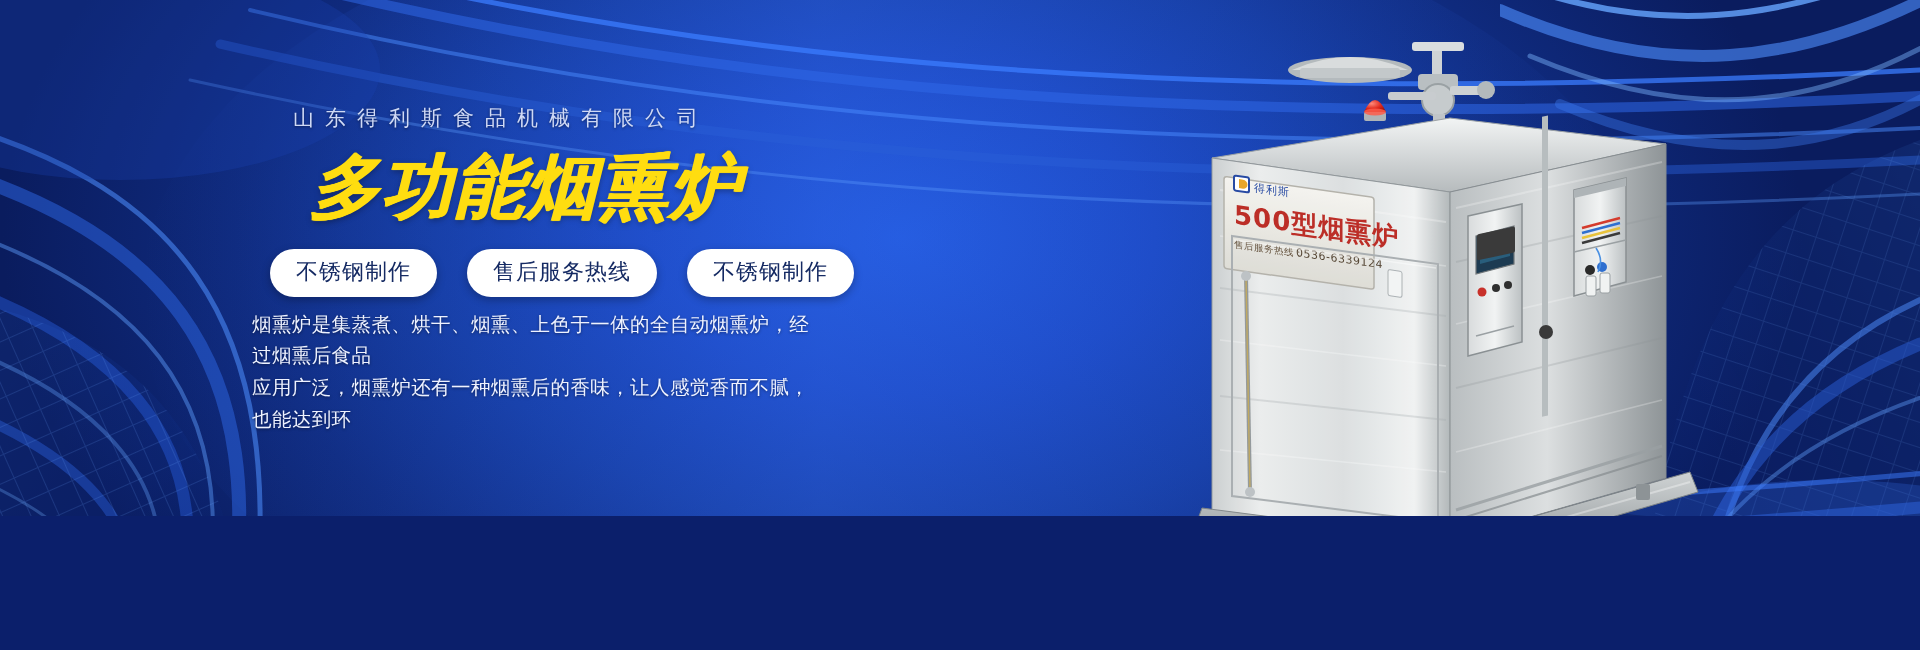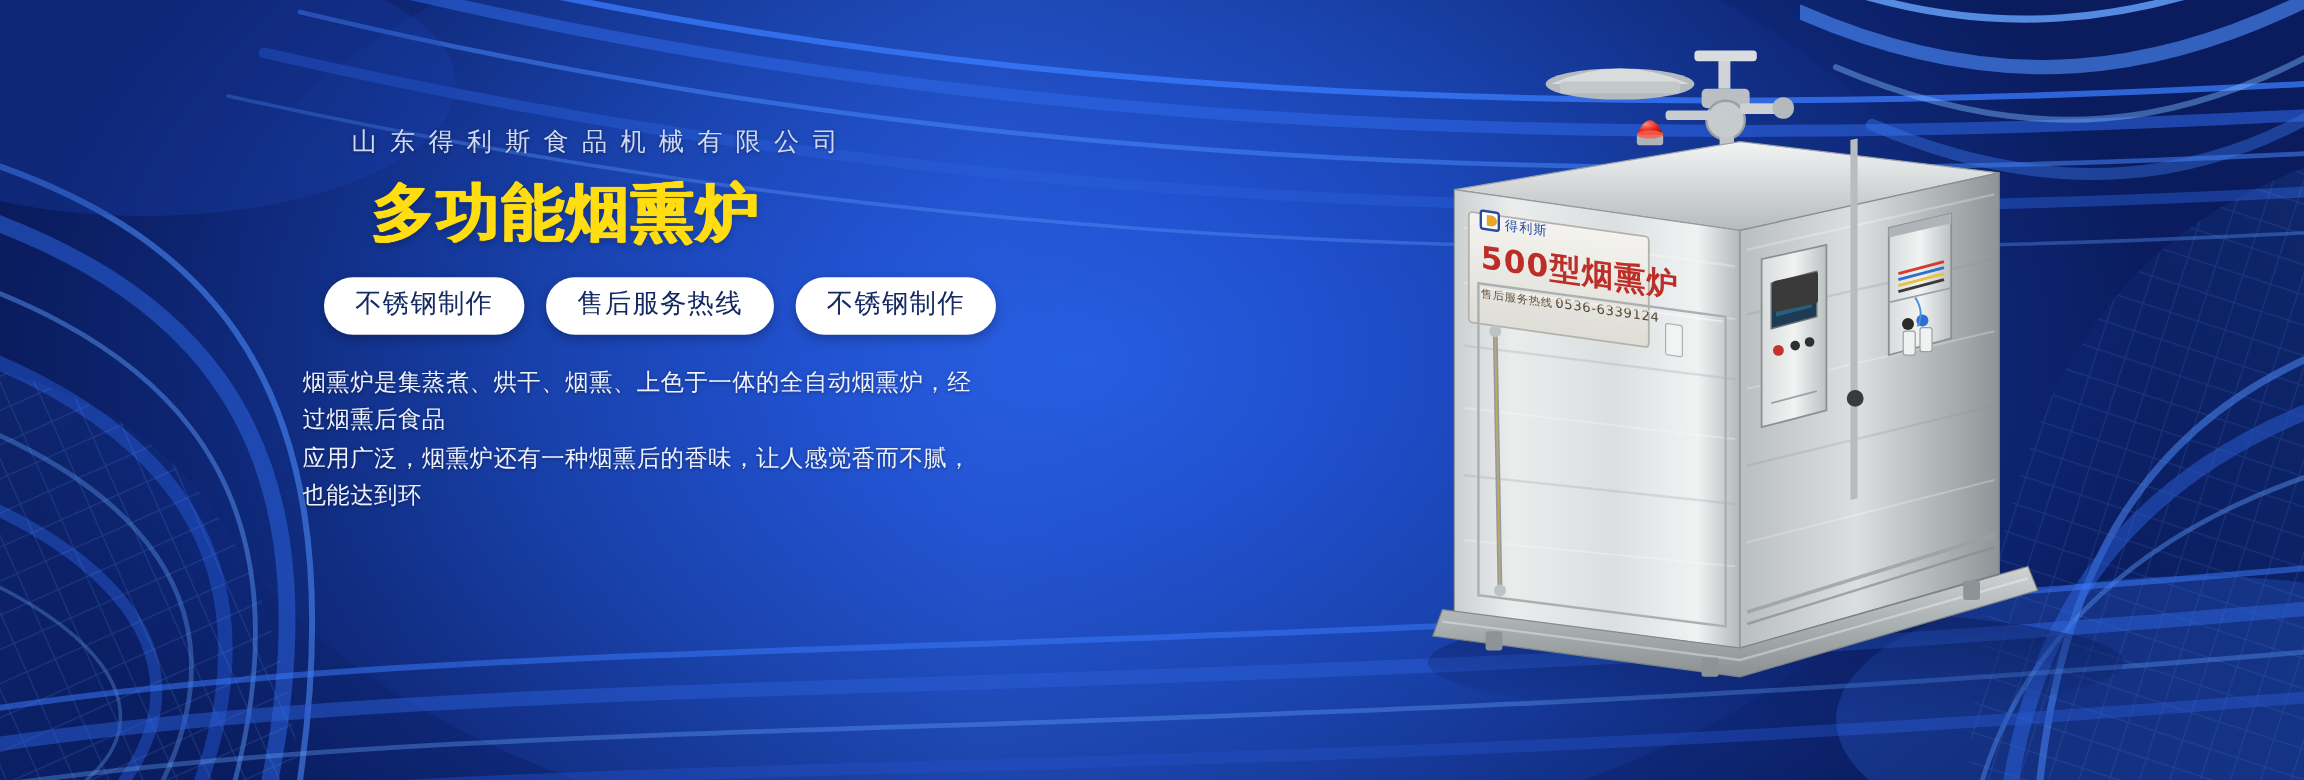--- a/index.html
+++ b/index.html
@@ -5,21 +5,21 @@
   * { box-sizing: border-box; margin: 0; padding: 0; }
   html, body {
     width: 1920px; height: 650px;
     overflow: hidden;
     background: #0b1f6b;
     font-family: "DejaVu Sans", "Liberation Sans", sans-serif;
   }
 
   #banner {
     position: relative;
-    width: 1920px; height: 650px;
+    width: 1920px; height: 516px;
     overflow: hidden;
     background:
       radial-gradient(ellipse 900px 560px at 47% 46%, #1f55d8 0%, #1a46c0 28%, #143a9f 52%, #0f2a7d 74%, #0a1c5e 100%),
       linear-gradient(135deg, #07164d 0%, #0e2a82 40%, #0b2170 75%, #061243 100%);
   }
 
   
   .deco { position: absolute; inset: 0; pointer-events: none; }
   .deco svg { display: block; width: 1920px; height: 650px; }
 
@@ -37,54 +37,55 @@
     text-indent: 11px;
     font-weight: 400;
     white-space: nowrap;
     margin-left: 38px;
     text-shadow: 0 1px 3px rgba(0,0,0,.45);
   }
 
   .main-title {
     margin-top: 20px;
     margin-left: 66px;
-    font-size: 52px;
+    font-size: 70px;
     line-height: 1.02;
     font-weight: 700;
     color: #ffdd10;
     letter-spacing: 2px;
     white-space: nowrap;
     text-shadow:
       0 0 1px #ffdd10,
       1px 0 0 #ffdd10,
       -1px 0 0 #ffdd10,
       0 2px 6px rgba(0,0,0,.35);
+    font-style: italic;
   }
 
   .pill-row {
     display: flex;
-    gap: 18px;
+    gap: 30px;
     margin-top: 26px;
     margin-left: 26px;
   }
   .pill {
     background: #ffffff;
     color: #152a63;
     border-radius: 999px;
     padding: 9px 26px 11px;
     font-size: 22px;
     font-weight: 500;
     letter-spacing: 1px;
     white-space: nowrap;
     box-shadow: 0 3px 9px rgba(0,0,0,.28);
     line-height: 1.25;
   }
 
   .desc {
-    margin-top: 24px;
+    margin-top: 12px;
     margin-left: 8px;
     width: 572px;
     font-size: 19.5px;
     line-height: 1.62;
     color: #eef2ff;
     letter-spacing: .4px;
     text-shadow: 0 1px 3px rgba(0,0,0,.45);
   }
   .desc p { margin: 0; }
 

